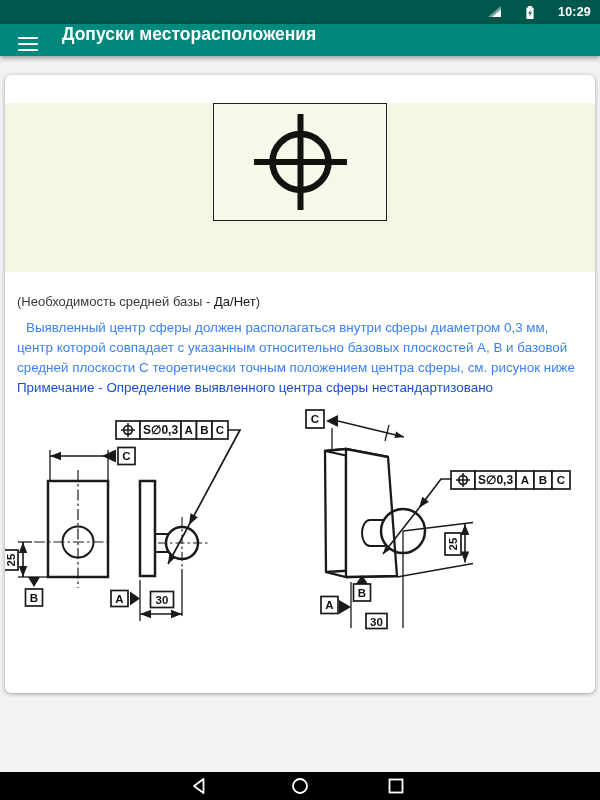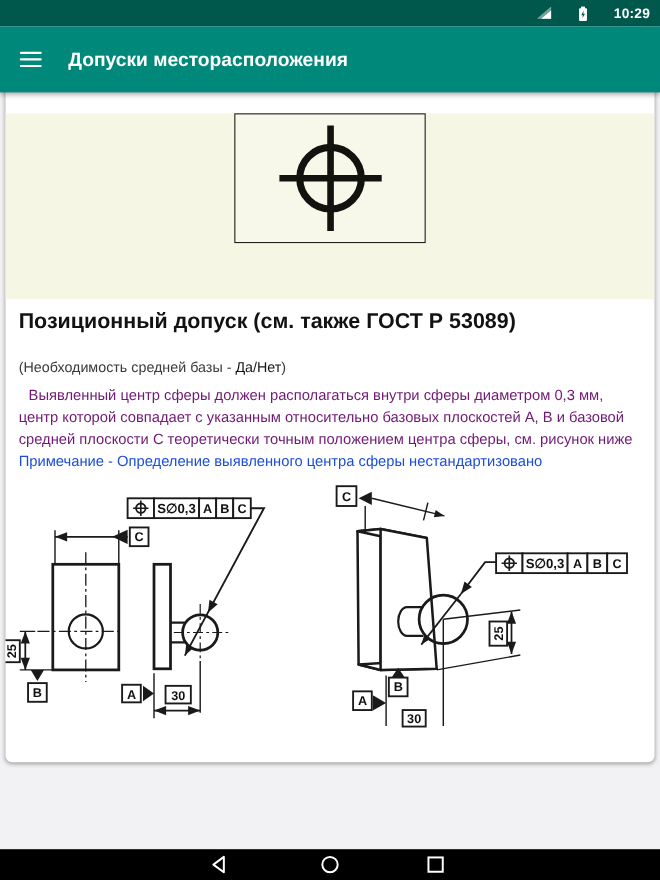--- a/index.html
+++ b/index.html
@@ -5,39 +5,39 @@
   html,body{margin:0;padding:0;}
   body{width:600px;height:800px;font-family:"Liberation Sans",sans-serif;background:#F2F2F4;overflow:hidden;}
   .screen{position:relative;width:600px;height:800px;background:#F2F2F4;}
 
   
   .status-bar{height:24px;background:#00584C;display:flex;justify-content:flex-end;align-items:center;gap:23px;padding:0 9px;box-sizing:border-box;}
   .status-time{color:#fff;font-size:12.5px;font-weight:bold;letter-spacing:.2px;}
   .status-icon{display:block;}
 
   
-  .app-bar{height:60px;background:#00897B;display:flex;align-items:center;box-shadow:0 2px 5px rgba(0,0,0,.38);position:relative;z-index:3;}
+  .app-bar{height:32px;background:#00897B;display:flex;box-shadow:0 2px 5px rgba(0,0,0,.38);position:relative;z-index:3;}
   .menu-btn{width:40px;height:40px;margin-left:8px;display:flex;flex-direction:column;justify-content:center;align-items:center;gap:3.5px;cursor:pointer;background:none;border:none;padding:0;}
   .menu-btn span{display:block;width:20px;height:2.6px;background:#fff;border-radius:1px;}
   .app-title{color:#fff;font-size:17.5px;font-weight:bold;margin-left:14px;white-space:nowrap;}
 
   
   .page{position:absolute;top:68px;left:0;right:0;bottom:28px;background:#F2F2F4;z-index:1;}
   .card{position:absolute;left:5px;top:7px;width:590px;height:618px;background:#fff;border-radius:6px;box-shadow:0 1px 4px rgba(0,0,0,.35);overflow:hidden;}
 
   .symbol-panel{height:169px;background:#F6F6E4;}
   .symbol-frame{width:174px;height:118px;margin:28px auto 0;border:1.5px solid #20201c;box-sizing:border-box;display:flex;align-items:center;justify-content:center;background:#F8F8EA;}
 
   .article{padding:0 12px;}
   .article h1{font-size:19.5px;line-height:24px;margin:8px 0 0;color:#121212;font-weight:bold;}
   .bnote{margin:22px 0 0;font-size:13px;color:#3a3a3a;}
   .bnote .bold{font-weight:normal;color:#151515;margin-top:35px;}
   .subtitle{font-size:15px;margin:18px 0 0;color:#161616;font-weight:bold;}
   .sect{font-size:12.8px;margin:19px 0 0;color:#161616;font-weight:bold;}
-  .body-text{font-size:13.4px;line-height:20px;color:#701a75;margin:9px 0 0;text-indent:9px;}
+  .body-text{font-size:13.4px;line-height:20px;color:#3b82f6;margin:9px 0 0;text-indent:9px;}
   .note-text{font-size:13.4px;line-height:20px;color:#1d4ed8;margin:0;}
 
   .drawings{position:relative;height:228px;margin-top:6px;}
   .dwg-left{position:absolute;left:-7px;top:0;}
   .dwg-right{position:absolute;left:283px;top:0;}
   .dwg line,.dwg path,.dwg rect,.dwg circle,.dwg polyline{stroke:#1a1a1a;fill:none;}
   .dwg polygon.solid{fill:#1a1a1a;stroke:none;}
   .dwg text{fill:#111;font-family:"Liberation Sans",sans-serif;font-size:11.5px;font-weight:600;text-anchor:middle;}
   .dwg .tol{font-size:12px;}
   .dwg rect.box{fill:#fff;stroke-width:1.7;}
@@ -82,21 +82,20 @@
         <div class="symbol-frame">
           <svg width="171" height="114" viewBox="0 0 171 114">
             <circle cx="85.5" cy="57" r="28" fill="none" stroke="#12120e" stroke-width="6.5"></circle>
             <line x1="85.5" y1="9" x2="85.5" y2="105" stroke="#12120e" stroke-width="6"></line>
             <line x1="39" y1="57" x2="132" y2="57" stroke="#12120e" stroke-width="6"></line>
           </svg>
         </div>
       </div>
 
       <div class="article">
-        <h1>Позиционный допуск (см. также ГОСТ Р 53089)</h1>
         <p class="bnote"><span>(Необходимость средней базы - </span><span class="bold">Да/Нет</span><span>)</span></p>
         <p class="body-text">Выявленный центр сферы должен располагаться внутри сферы диаметром 0,3 мм, центр которой совпадает с указанным относительно базовых плоскостей А, В и базовой средней плоскости С теоретически точным положением центра сферы, см. рисунок ниже</p>
         <p class="note-text">Примечание - Определение выявленного центра сферы нестандартизовано</p>
       </div>
 
       <div class="drawings">
 
         <svg class="dwg dwg-left" width="285" height="228" viewBox="0 0 285 228">
 
           <g>

